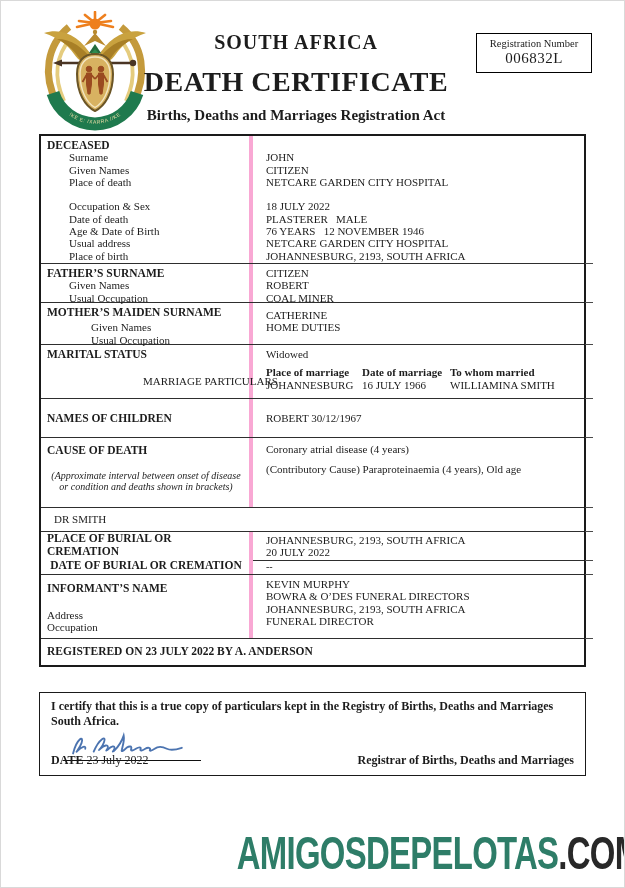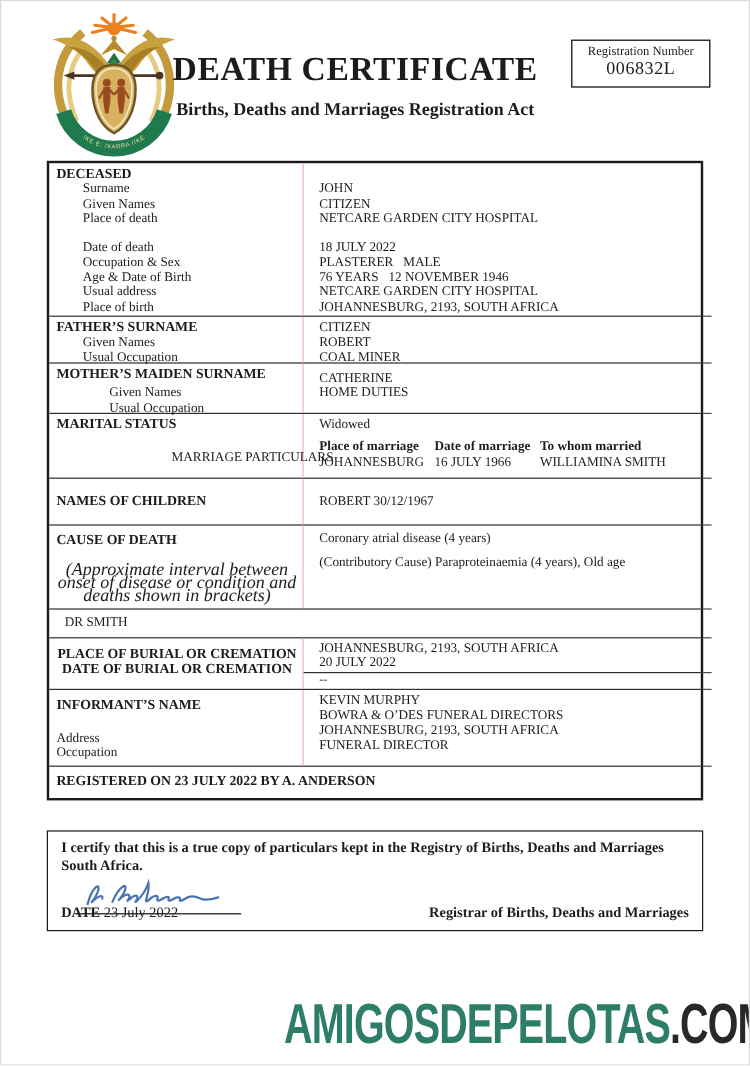--- a/index.html
+++ b/index.html
@@ -17,21 +17,21 @@
   .reg-box{position:absolute;right:32px;top:32px;width:110px;border:1px solid #000000;
     text-align:center;padding:4px 2px 5px;}
   .reg-label{font-size:10.5px;}
   .reg-num{font-size:15px;letter-spacing:.5px;margin-top:1px;}
   
   .cert-table{position:absolute;left:38px;top:133px;width:547px;border:2px solid #1a1a1a;box-sizing:border-box;}
   .trow{display:flex;border-bottom:1px solid #2e2e2e;position:relative;}
   .trow:last-child{border-bottom:none;}
   .trow::after{content:"";position:absolute;right:-9px;bottom:-1px;width:8px;height:1px;background:#4a4a4a;}
   .trow:last-child::after{display:none;}
-  .cell-l{width:212px;border-right:1px solid #f9a8d4;box-sizing:border-box;padding:3px 4px 2px 6px;flex-shrink:0;}
+  .cell-l{width:212px;border-right:4px solid #f9a8d4;box-sizing:border-box;padding:3px 4px 2px 6px;flex-shrink:0;}
   .cell-r{flex:1;padding:3px 6px 2px 13px;box-sizing:border-box;}
   .line{height:12.3px;line-height:12.3px;font-size:11px;white-space:pre-wrap;overflow:visible;}
   .sec-h{font-size:11.5px;font-weight:700;line-height:12.6px;}
   .lbl{font-size:11px;white-space:pre-wrap;}
   .val{font-size:11px;white-space:pre-wrap;}
   .ind1{padding-left:22px;}
   .ind2{padding-left:44px;}
   .r-deceased{height:127px;}
   .r-father{height:38px;}
   .r-mother{height:41px;}
@@ -41,21 +41,21 @@
   .r-doctor{height:23px;}
   .r-burial{height:42px;}
   .r-informant{height:63px;}
   .r-registered{height:26px;}
   .m-grid{display:flex;margin-top:6px;}
   .m-c1{width:96px;}
   .m-c2{width:88px;}
   .m-h{font-size:11px;font-weight:700;line-height:13px;}
   .m-grid .val{line-height:13px;}
   .particulars{font-size:11px;margin-top:15px;padding-left:96px;white-space:nowrap;}
-  .cause-note{font-size:15px;font-style:italic;text-align:center;margin-top:13px;line-height:11px;}
+  .cause-note{font-size:10px;font-style:italic;text-align:center;margin-top:13px;line-height:11px;}
   .cause-line1{margin-top:2px;}
   .cause-line2{margin-top:8px;}
   .burial-l{display:flex;flex-direction:column;justify-content:center;padding-top:0;align-items:center;}
   .burial-l .sec-h{line-height:13.5px;}
   .cell-r.no-pad{padding:0;display:flex;flex-direction:column;}
   .burial-top{height:29px;border-bottom:1px solid #2e2e2e;box-sizing:border-box;padding:2px 6px 0 13px;position:relative;}
   .burial-top::after{content:"";position:absolute;right:-9px;bottom:-1px;width:8px;height:1px;background:#4a4a4a;}
   .burial-sub{height:12px;padding:0 6px 0 13px;font-size:10px;line-height:11px;}
   .inf-gap{height:14px;}
   .reg-line{font-size:11.5px;font-weight:700;padding:6px 6px 0 6px;}
@@ -129,40 +129,41 @@
 
       <path d="M16 82 A44 44 0 0 0 100 82" fill="none" stroke="#1F7A4E" stroke-width="13"></path>
       <path id="mottoPath" d="M18 87 A44 44 0 0 0 98 87" fill="none"></path>
       <text font-size="5" fill="#F0DFA8" font-family="Liberation Sans, sans-serif" letter-spacing="0.6">
         <textPath href="#mottoPath" startOffset="50%" text-anchor="middle">!KE E: /XARRA //KE</textPath>
       </text>
     </svg>
   </div>
 
   <div class="title-block">
+    <div class="country">SOUTH AFRICA</div>
     <div class="cert-title">DEATH CERTIFICATE</div>
     <div class="act">Births, Deaths and Marriages Registration Act</div>
   </div>
 
   <div class="reg-box">
     <div class="reg-label">Registration Number</div>
     <div class="reg-num">006832L</div>
   </div>
 
   <div class="cert-table">
 
     <div class="trow r-deceased">
       <div class="cell-l">
         <div class="line sec-h">DECEASED</div>
         <div class="line lbl ind1">Surname</div>
         <div class="line lbl ind1">Given Names</div>
         <div class="line lbl ind1">Place of death</div>
         <div class="line"></div>
+        <div class="line lbl ind1">Occupation &amp; Sex</div>
         <div class="line lbl ind1">Date of death</div>
-        <div class="line lbl ind1">Occupation &amp; Sex</div>
         <div class="line lbl ind1">Age &amp; Date of Birth</div>
         <div class="line lbl ind1">Usual address</div>
         <div class="line lbl ind1">Place of birth</div>
       </div>
       <div class="cell-r">
         <div class="line"></div>
         <div class="line val">JOHN</div>
         <div class="line val">CITIZEN</div>
         <div class="line val">NETCARE GARDEN CITY HOSPITAL</div>
         <div class="line"></div>

